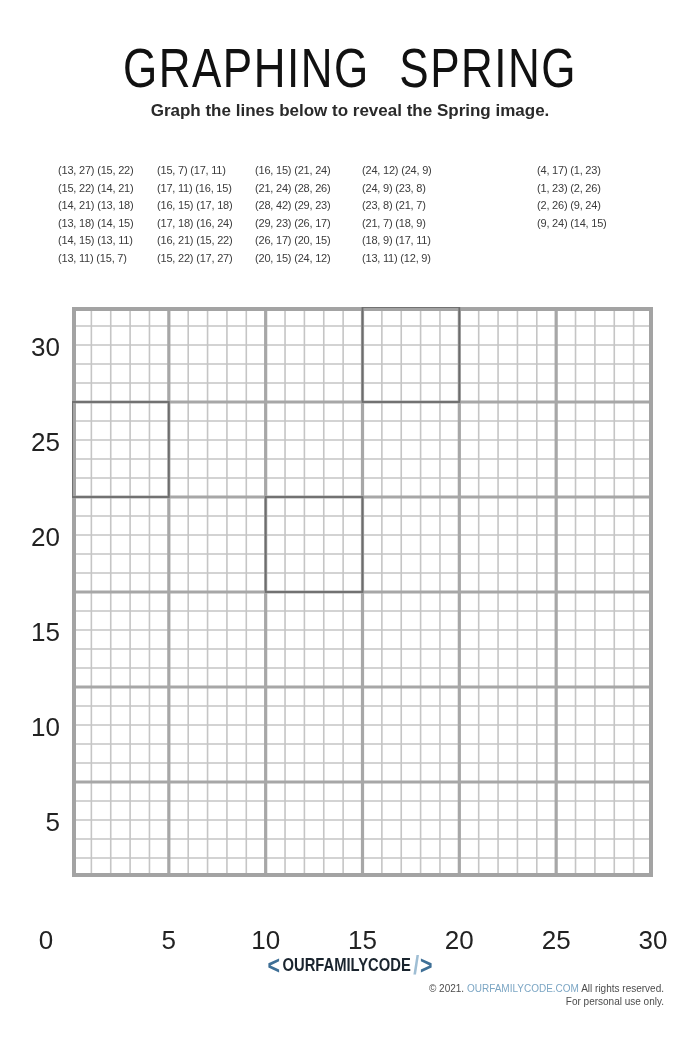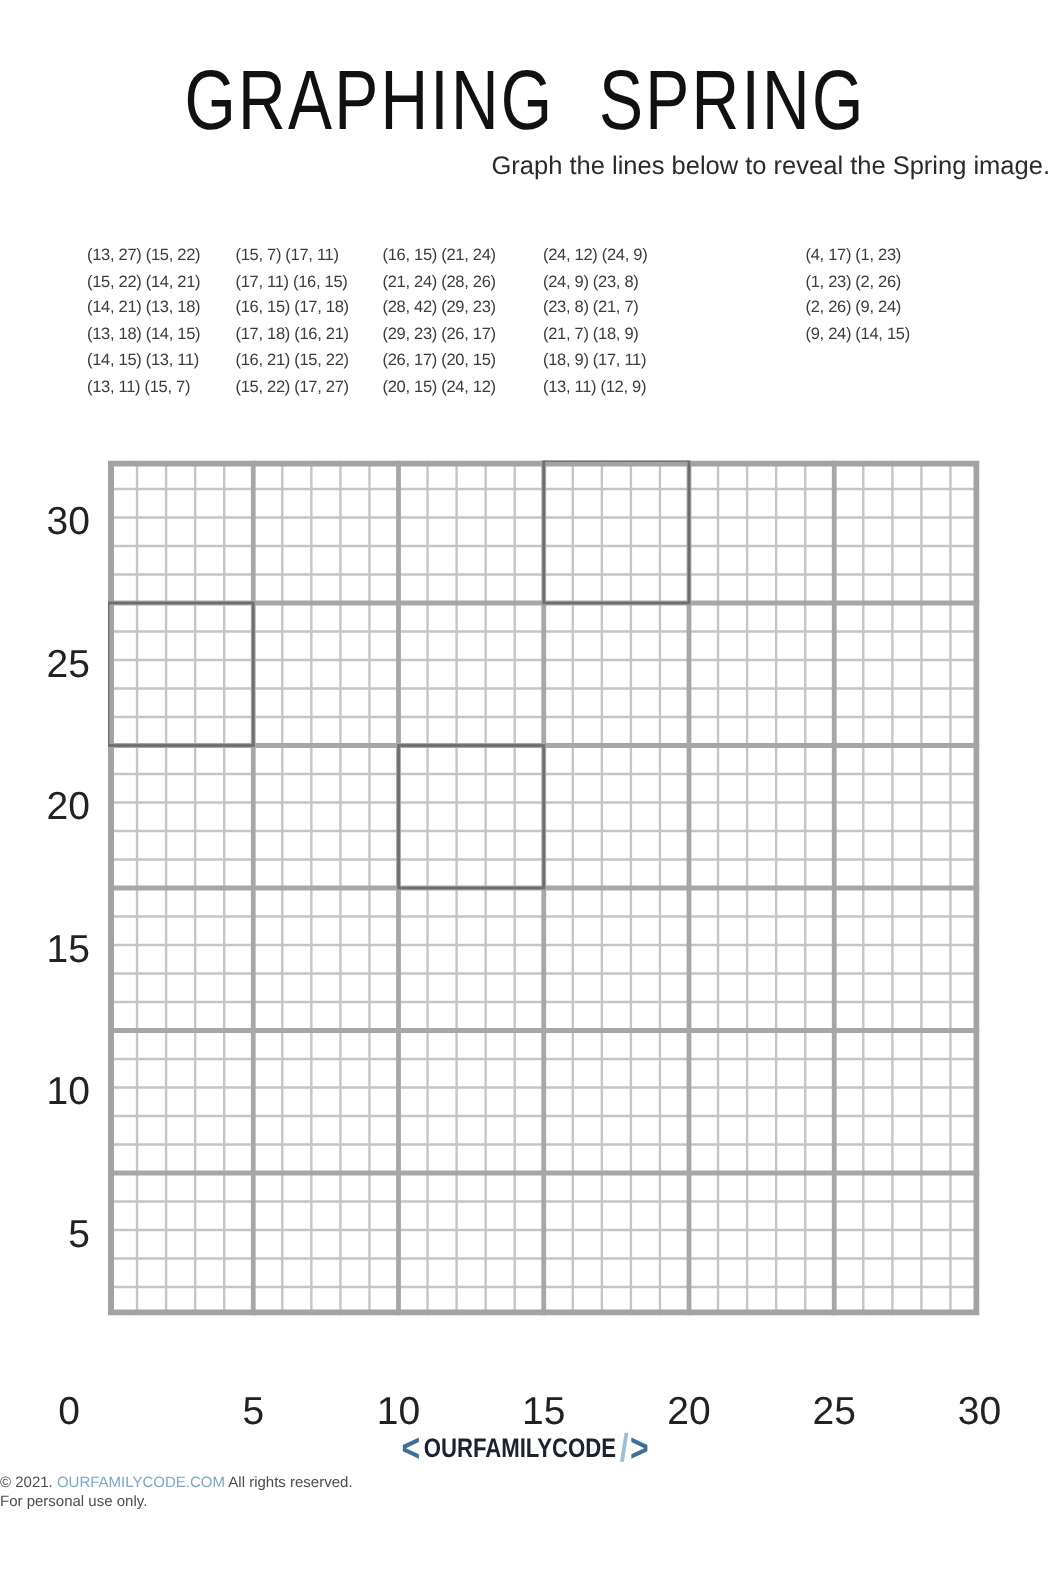--- a/index.html
+++ b/index.html
@@ -7,22 +7,22 @@
     position:relative;width:700px;height:1050px;background:#ffffff;overflow:hidden;
     font-family:"Liberation Sans","DejaVu Sans",sans-serif;
   }
   
   .title{
     position:absolute;top:36px;left:0;width:700px;text-align:center;margin:0;
     font-size:44px;font-weight:400;color:#111111;letter-spacing:1.5px;word-spacing:16px;
     transform:scaleY(1.28);transform-origin:center top;white-space:nowrap;
   }
   .subtitle{
-    position:absolute;top:101px;left:0;width:700px;text-align:right;margin:0;
-    font-size:17px;font-weight:400;color:#2a2a2a;
+    position:absolute;top:101px;left:0;width:700px;text-align:center;margin:0;
+    font-size:17px;font-weight:700;color:#2a2a2a;
   }
   
   #coords{position:absolute;top:162px;left:0;width:700px;height:108px;}
   .coord-col{position:absolute;top:0;white-space:nowrap;}
   .coord-line{font-size:11px;line-height:17.6px;color:#3b3b3b;letter-spacing:-0.2px;}
   .c0{left:58px}.c1{left:157px}.c2{left:255px}.c3{left:362px}.c4{left:449px}.c5{left:537px}
   
   #grid-wrap{position:absolute;left:72px;top:307px;width:581px;height:570px;}
   #grid-wrap svg{display:block;width:581px;height:570px;}
   
@@ -31,21 +31,21 @@
   .xtick{width:70px;text-align:center;}
   
   #logo{
     position:absolute;top:951px;left:0;width:700px;height:28px;
     display:flex;justify-content:center;align-items:center;
     transform:scaleX(0.82);transform-origin:center center;white-space:nowrap;
   }
   #logo .bracket{font-size:26px;font-weight:700;line-height:28px;}
   #logo .brand{font-size:18px;font-weight:700;line-height:28px;margin:0 3px;letter-spacing:0px;}
   #logo .slash{font-size:26px;font-weight:700;line-height:28px;margin-right:1px;}
-  .foot-line{position:absolute;left:0;width:664px;text-align:left;font-size:10px;color:#4c4c4c;}
+  .foot-line{position:absolute;left:0;width:664px;text-align:right;font-size:10px;color:#4c4c4c;}
   #copyright{top:983px;}
   #personal{top:996px;}
 </style>
 </head>
 <body>
 
 <div id="page">
 
   <h1 class="title">GRAPHING SPRING</h1>
 
@@ -57,21 +57,21 @@
         <div class="coord-line">(15, 22) (14, 21)</div>
         <div class="coord-line">(14, 21) (13, 18)</div>
         <div class="coord-line">(13, 18) (14, 15)</div>
         <div class="coord-line">(14, 15) (13, 11)</div>
         <div class="coord-line">(13, 11) (15, 7)</div>
       </div>
       <div class="coord-col c1">
         <div class="coord-line">(15, 7) (17, 11)</div>
         <div class="coord-line">(17, 11) (16, 15)</div>
         <div class="coord-line">(16, 15) (17, 18)</div>
-        <div class="coord-line">(17, 18) (16, 21)</div>
+        <div class="coord-line">(17, 18) (16, 24)</div>
         <div class="coord-line">(16, 21) (15, 22)</div>
         <div class="coord-line">(15, 22) (17, 27)</div>
       </div>
       <div class="coord-col c2">
         <div class="coord-line">(16, 15) (21, 24)</div>
         <div class="coord-line">(21, 24) (28, 26)</div>
         <div class="coord-line">(28, 42) (29, 23)</div>
         <div class="coord-line">(29, 23) (26, 17)</div>
         <div class="coord-line">(26, 17) (20, 15)</div>
         <div class="coord-line">(20, 15) (24, 12)</div>

